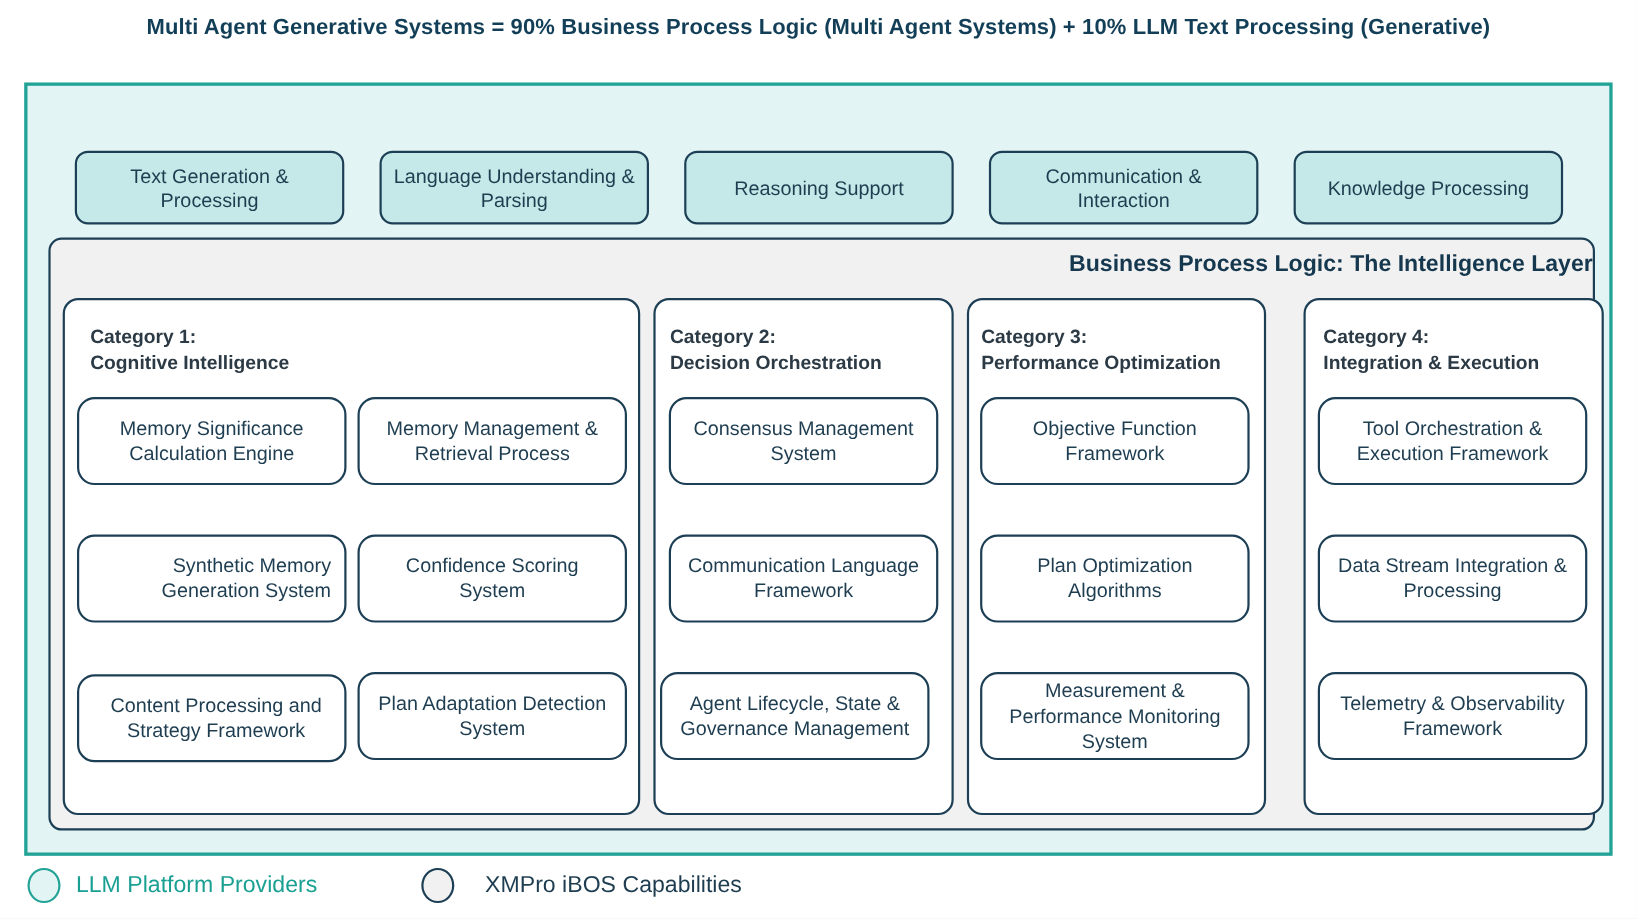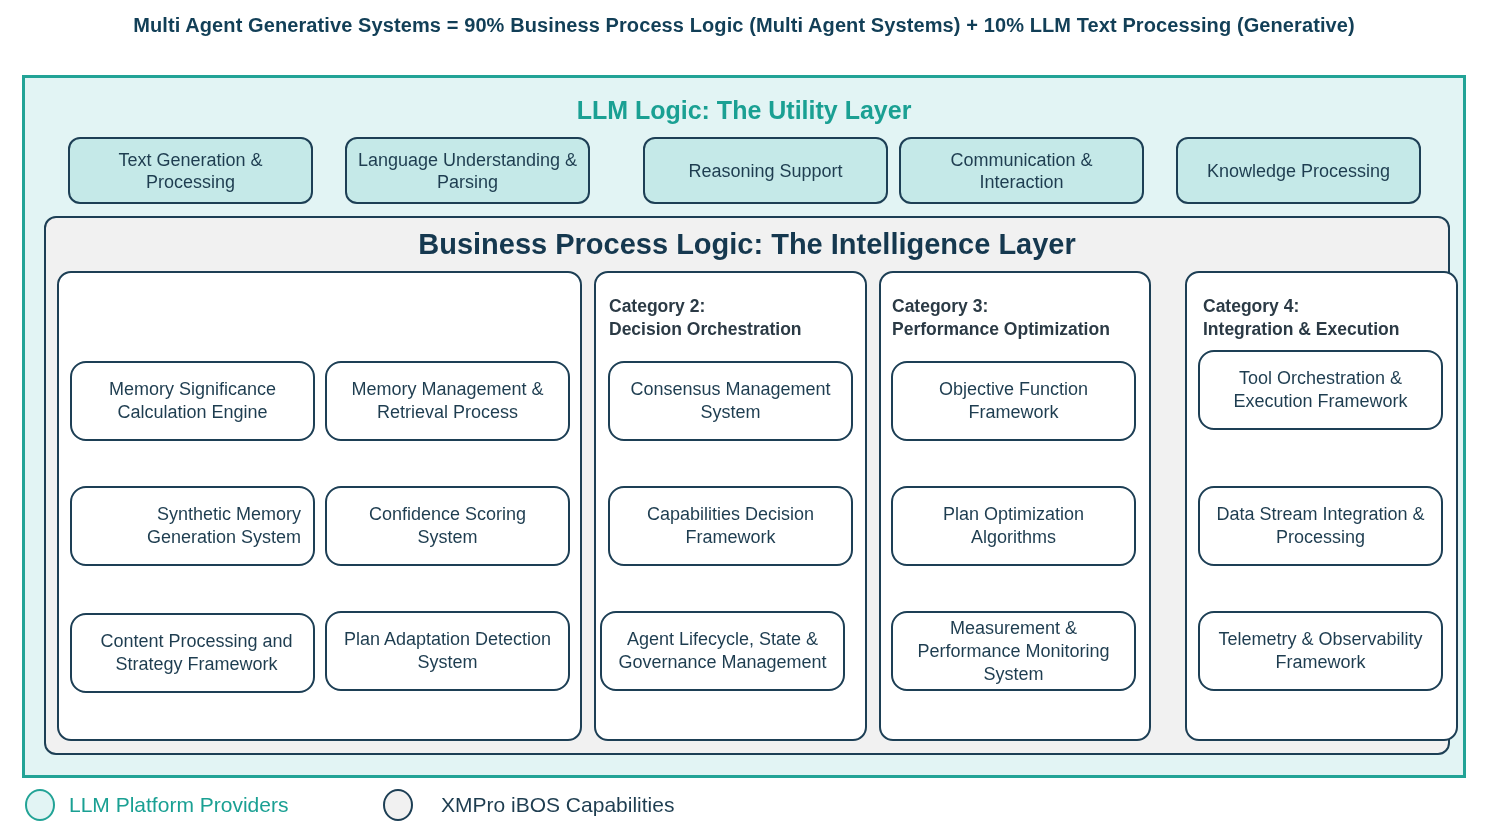--- a/index.html
+++ b/index.html
@@ -23,22 +23,22 @@
     position: absolute; top: 59px; width: 245px; height: 67px; box-sizing: border-box;
     border: 2.5px solid #1d3f55; border-radius: 12px; background: #c5e9e8;
     display: flex; align-items: center; justify-content: center; text-align: center;
     font-size: 18px; line-height: 22px; color: #1e3d50; padding: 0 8px;
   }
   .intel-layer {
     position: absolute; left: 19px; top: 138px; width: 1406px; height: 539px;
     box-sizing: border-box; border: 2.5px solid #1d3f55; border-radius: 12px; background: #f1f1f1;
   }
   .intel-title {
-    position: absolute; left: 0; top: 10px; width: 100%; text-align: center;
-    font-size: 29px; font-weight: bold; color: #15384f;
+    position: absolute; left: 0; top: 10px; width: 100%; text-align: right;
+    font-size: 21px; font-weight: bold; color: #15384f;
   }
   .category {
     position: absolute; top: 53px; height: 470px; box-sizing: border-box;
     border: 2.5px solid #1d3f55; border-radius: 14px; background: #ffffff;
   }
   .cat-title {
     position: absolute; left: 23px; top: 22px; font-size: 17.5px; font-weight: bold;
     line-height: 23px; color: #2b3a45;
   }
   .cap-box {
@@ -52,66 +52,69 @@
     width: 30px; height: 32px; border-radius: 50%; box-sizing: border-box; margin-right: 14px;
   }
   .legend-label { font-size: 21px; }
 </style>
 </head>
 <body>
 
 <div class="main-title">Multi Agent Generative Systems = 90% Business Process Logic (Multi Agent Systems) + 10% LLM Text Processing (Generative)</div>
 
 <div class="utility-layer">
-  <div class="utility-title">LLM Logic: The Utility Layer</div>
 
   <div class="llm-box" style="left:43px;">Text Generation &amp; Processing</div>
   <div class="llm-box" style="left:320px;">Language Understanding &amp; Parsing</div>
-  <div class="llm-box" style="left:618px;">Reasoning Support</div>
+  <div class="llm-box" style="left:597px;">Reasoning Support</div>
   <div class="llm-box" style="left:874px;">Communication &amp; Interaction</div>
   <div class="llm-box" style="left:1151px;">Knowledge Processing</div>
 
   <div class="intel-layer">
     <div class="intel-title">Business Process Logic: The Intelligence Layer</div>
 
     <div class="category" style="left:11px; width:525px;">
+      <div class="cat-title">
+        <div>Category 1:</div>
+        <div>Cognitive Intelligence</div>
+      </div>
       <div class="cap-box" style="left:11px; top:88px;">Memory Significance Calculation Engine</div>
       <div class="cap-box" style="left:266px; top:88px;">Memory Management &amp; Retrieval Process</div>
       <div class="cap-box" style="left:11px; top:213px;text-align:right;">Synthetic Memory Generation System</div>
       <div class="cap-box" style="left:266px; top:213px;">Confidence Scoring System</div>
       <div class="cap-box" style="left:11px; top:340px;padding-left:20px;">Content Processing and Strategy Framework</div>
       <div class="cap-box" style="left:266px; top:338px;">Plan Adaptation Detection System</div>
     </div>
 
     <div class="category" style="left:548px; width:273px;">
       <div class="cat-title" style="left:13px;">
         <div>Category 2:</div>
         <div>Decision Orchestration</div>
       </div>
       <div class="cap-box" style="left:12px; top:88px;">Consensus Management System</div>
-      <div class="cap-box" style="left:12px; top:213px;">Capabilities Decision Framework</div>
+      <div class="cap-box" style="left:12px; top:213px;">Communication Language Framework</div>
       <div class="cap-box" style="left:4px; top:338px;">Agent Lifecycle, State &amp; Governance Management</div>
     </div>
 
     <div class="category" style="left:833px; width:272px;">
       <div class="cat-title" style="left:11px;">
         <div>Category 3:</div>
         <div>Performance Optimization</div>
       </div>
       <div class="cap-box" style="left:10px; top:88px;">Objective Function Framework</div>
       <div class="cap-box" style="left:10px; top:213px;">Plan Optimization Algorithms</div>
       <div class="cap-box" style="left:10px; top:338px;">Measurement &amp; Performance Monitoring System</div>
     </div>
 
     <div class="category" style="left:1119px; width:273px;margin-left:20px;">
       <div class="cat-title" style="left:16px;">
         <div>Category 4:</div>
         <div>Integration &amp; Execution</div>
       </div>
-      <div class="cap-box" style="left:11px; top:77px;">Tool Orchestration &amp; Execution Framework</div>
+      <div class="cap-box" style="left:11px; top:88px;">Tool Orchestration &amp; Execution Framework</div>
       <div class="cap-box" style="left:11px; top:213px;">Data Stream Integration &amp; Processing</div>
       <div class="cap-box" style="left:11px; top:338px;">Telemetry &amp; Observability Framework</div>
     </div>
   </div>
 </div>
 
 <div class="legend" style="left:25px;">
   <div class="legend-circle" style="border:2.5px solid #22a396; background:#e2f4f4;"></div>
   <span class="legend-label" style="color:#1aa093;">LLM Platform Providers</span>
 </div>

